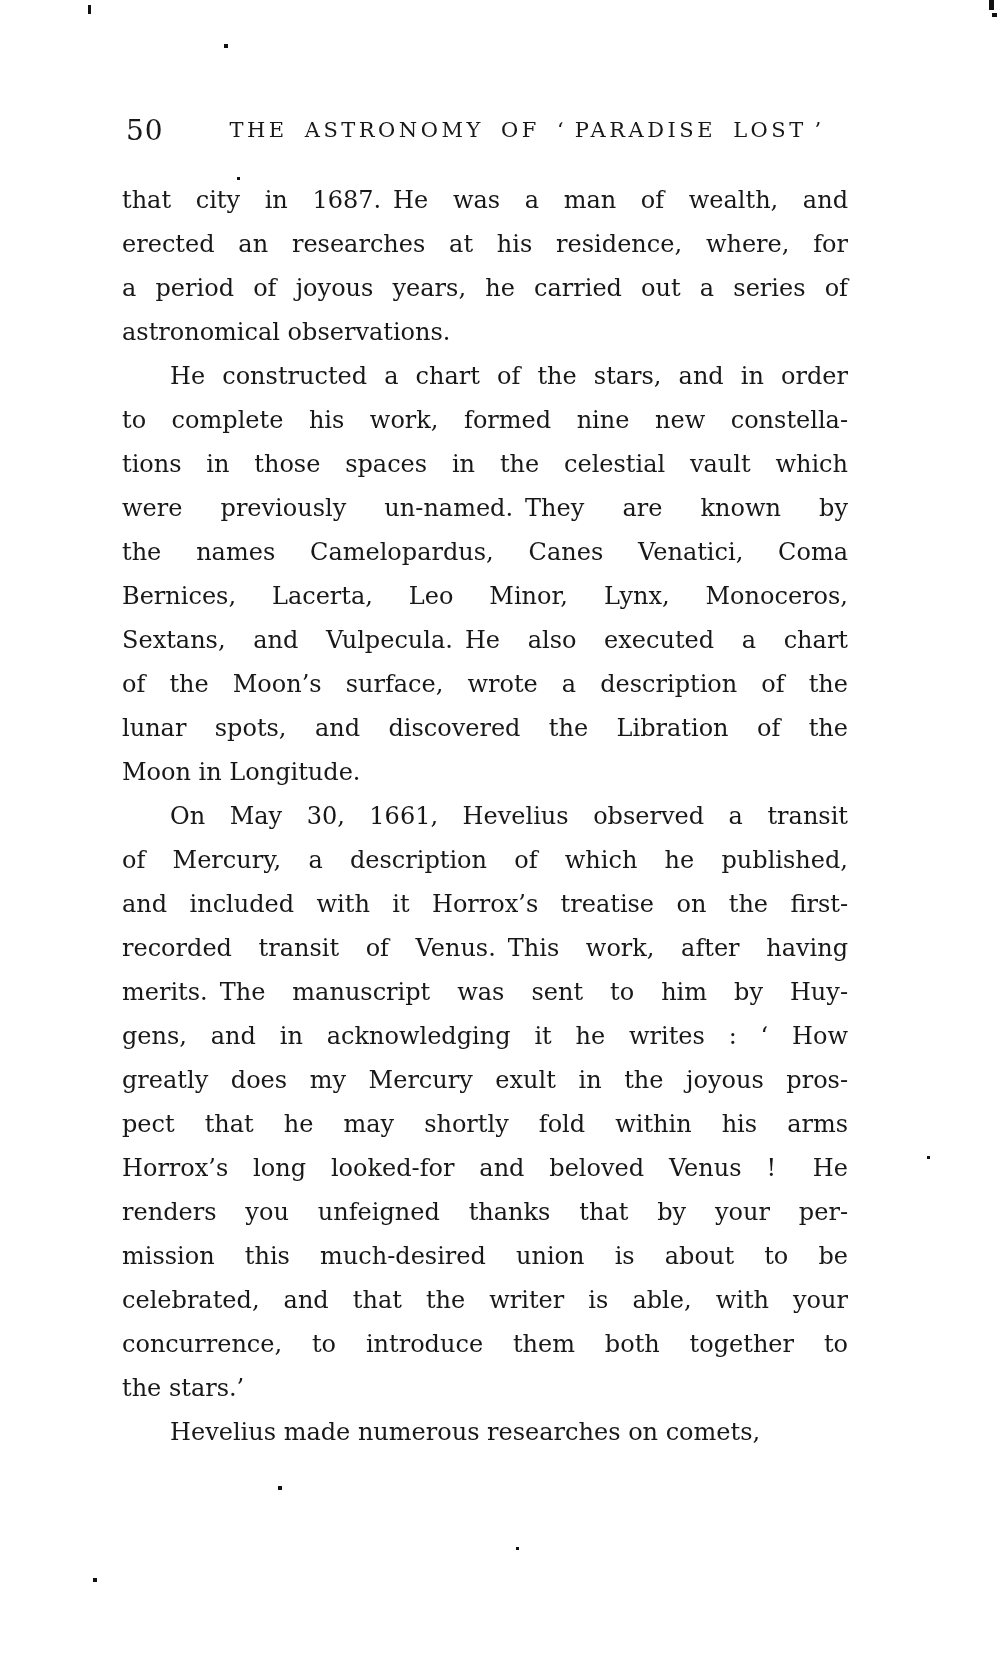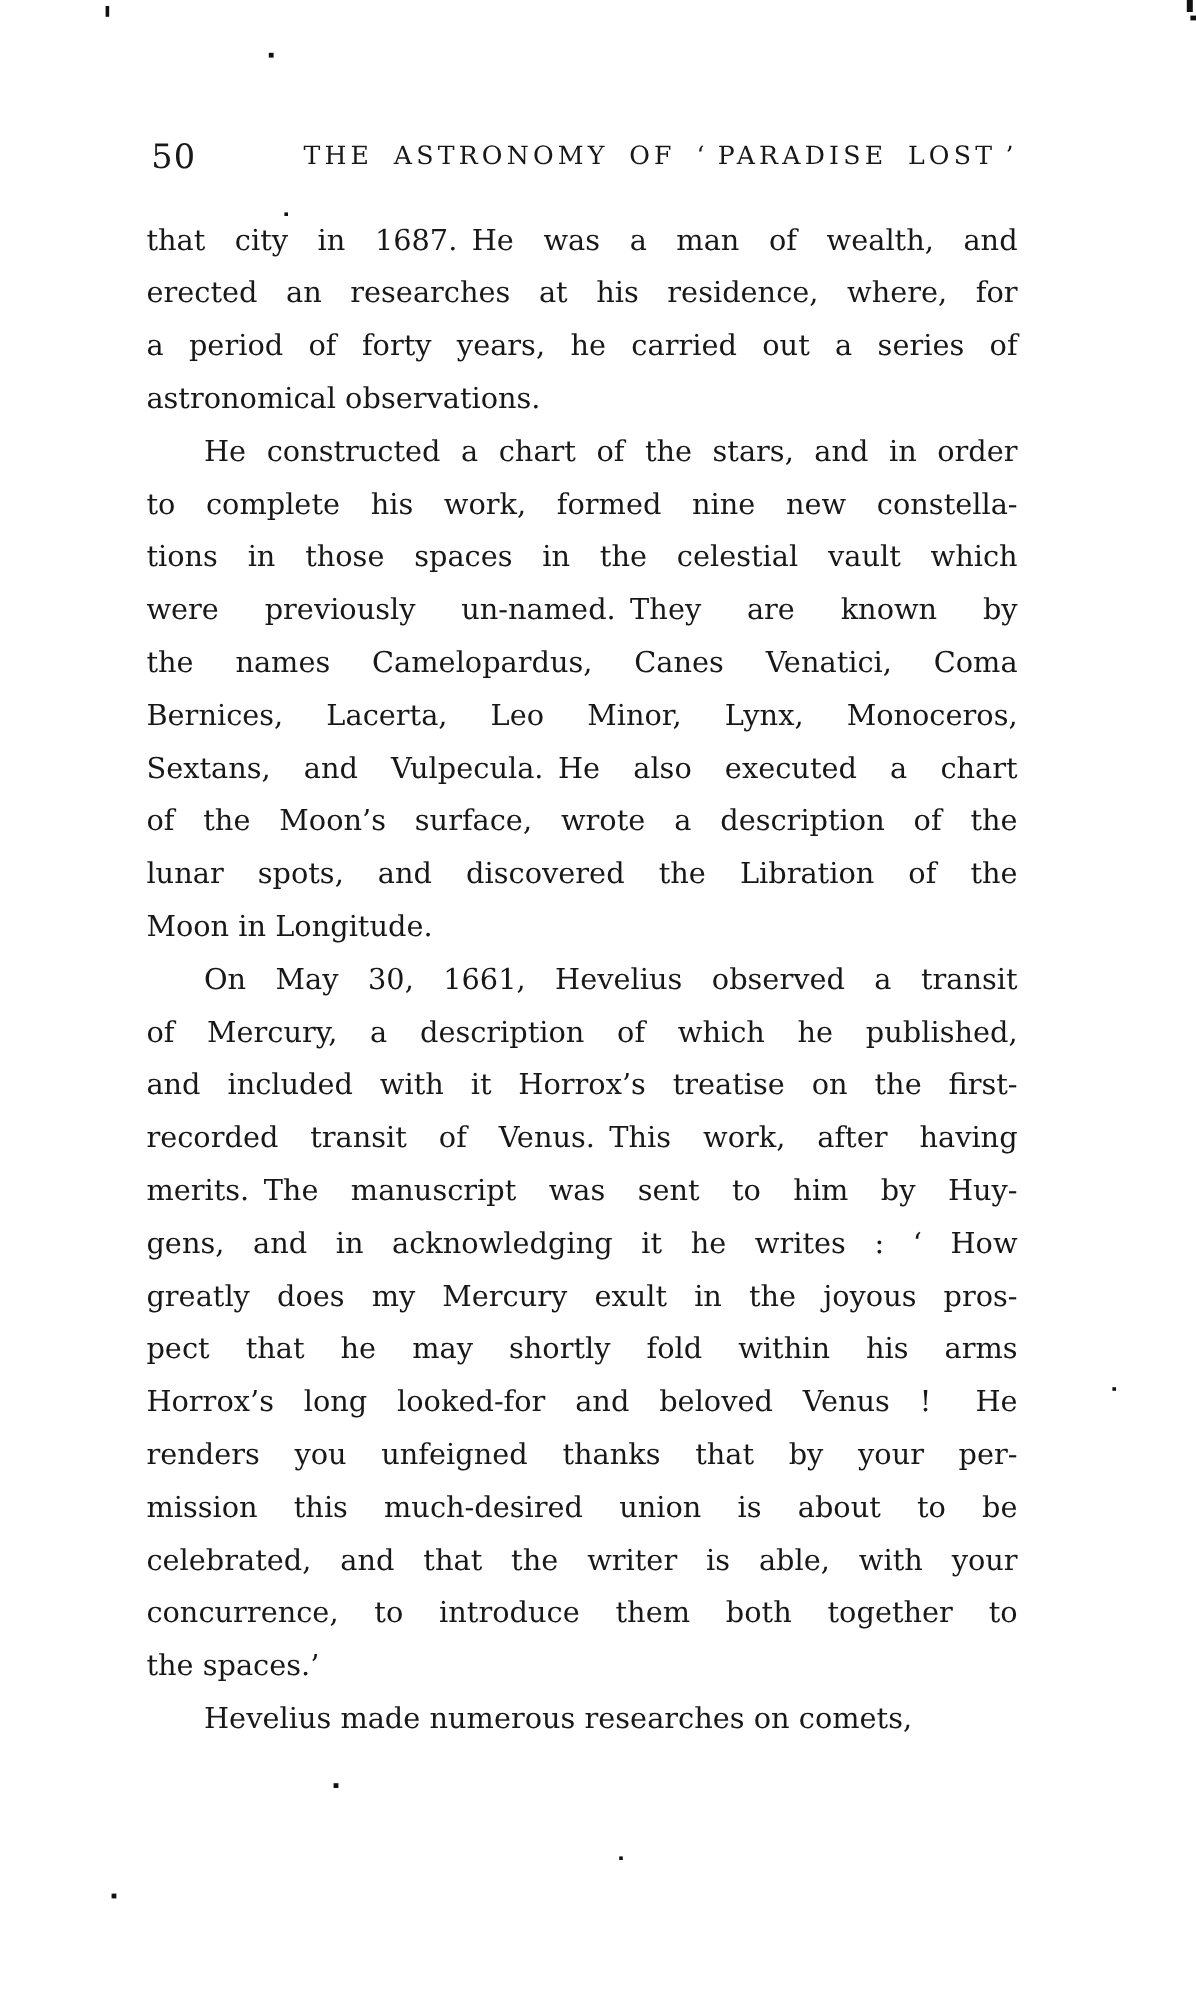--- a/index.html
+++ b/index.html
@@ -29,21 +29,21 @@
     left: 4px;
     top: 2px;
     font-size: 28px;
     letter-spacing: 1px;
   }
   .running-title {
     position: absolute;
     left: 0;
     right: 0;
     top: 6px;
-    text-align: right;
+    text-align: center;
     padding-left: 84px;
     font-size: 21px;
     letter-spacing: 3.5px;
     word-spacing: 7px;
     white-space: nowrap;
   }
   .text-block {
     position: absolute;
     top: 178px;
     left: 122px;
@@ -73,21 +73,21 @@
 <div class="page">
 
   <div class="header">
     <span class="pagenum">50</span>
     <span class="running-title">THE ASTRONOMY OF ‘ PARADISE LOST ’</span>
   </div>
 
   <div class="text-block" id="text-block">
       <div class="line">that city in 1687. He was a man of wealth, and</div>
       <div class="line">erected an researches at his residence, where, for</div>
-      <div class="line">a period of forty years, he carried out a series of</div>
+      <div class="line">a period of joyous years, he carried out a series of</div>
       <div class="line parlast">astronomical observations.</div>
       <div class="line indent">He constructed a chart of the stars, and in order</div>
       <div class="line">to complete his work, formed nine new constella-</div>
       <div class="line">tions in those spaces in the celestial vault which</div>
       <div class="line">were previously un-named. They are known by</div>
       <div class="line">the names Camelopardus, Canes Venatici, Coma</div>
       <div class="line">Bernices, Lacerta, Leo Minor, Lynx, Monoceros,</div>
       <div class="line">Sextans, and Vulpecula. He also executed a chart</div>
       <div class="line">of the Moon’s surface, wrote a description of the</div>
       <div class="line">lunar spots, and discovered the Libration of the</div>
@@ -98,21 +98,21 @@
       <div class="line">recorded transit of Venus. This work, after having</div>
       <div class="line">merits. The manuscript was sent to him by Huy-</div>
       <div class="line">gens, and in acknowledging it he writes : ‘ How</div>
       <div class="line">greatly does my Mercury exult in the joyous pros-</div>
       <div class="line">pect that he may shortly fold within his arms</div>
       <div class="line">Horrox’s long looked-for and beloved Venus !  He</div>
       <div class="line">renders you unfeigned thanks that by your per-</div>
       <div class="line">mission this much-desired union is about to be</div>
       <div class="line">celebrated, and that the writer is able, with your</div>
       <div class="line">concurrence, to introduce them both together to</div>
-      <div class="line parlast">the spaces.’</div>
+      <div class="line parlast">the stars.’</div>
       <div class="line indent parlast">Hevelius made numerous researches on comets,</div>
     </div>
 
   <div class="speck" style="left:88px;  top:5px;    width:3px; height:9px;"></div>
   <div class="speck" style="left:224px; top:44px;   width:4px; height:4px;"></div>
   <div class="speck" style="left:989px; top:0px;    width:5px; height:10px;"></div>
   <div class="speck" style="left:992px; top:13px;   width:5px; height:4px;"></div>
   <div class="speck" style="left:237px; top:177px;  width:3px; height:3px;"></div>
   <div class="speck" style="left:927px; top:1156px; width:3px; height:3px;"></div>
   <div class="speck" style="left:278px; top:1486px; width:4px; height:4px;"></div>

